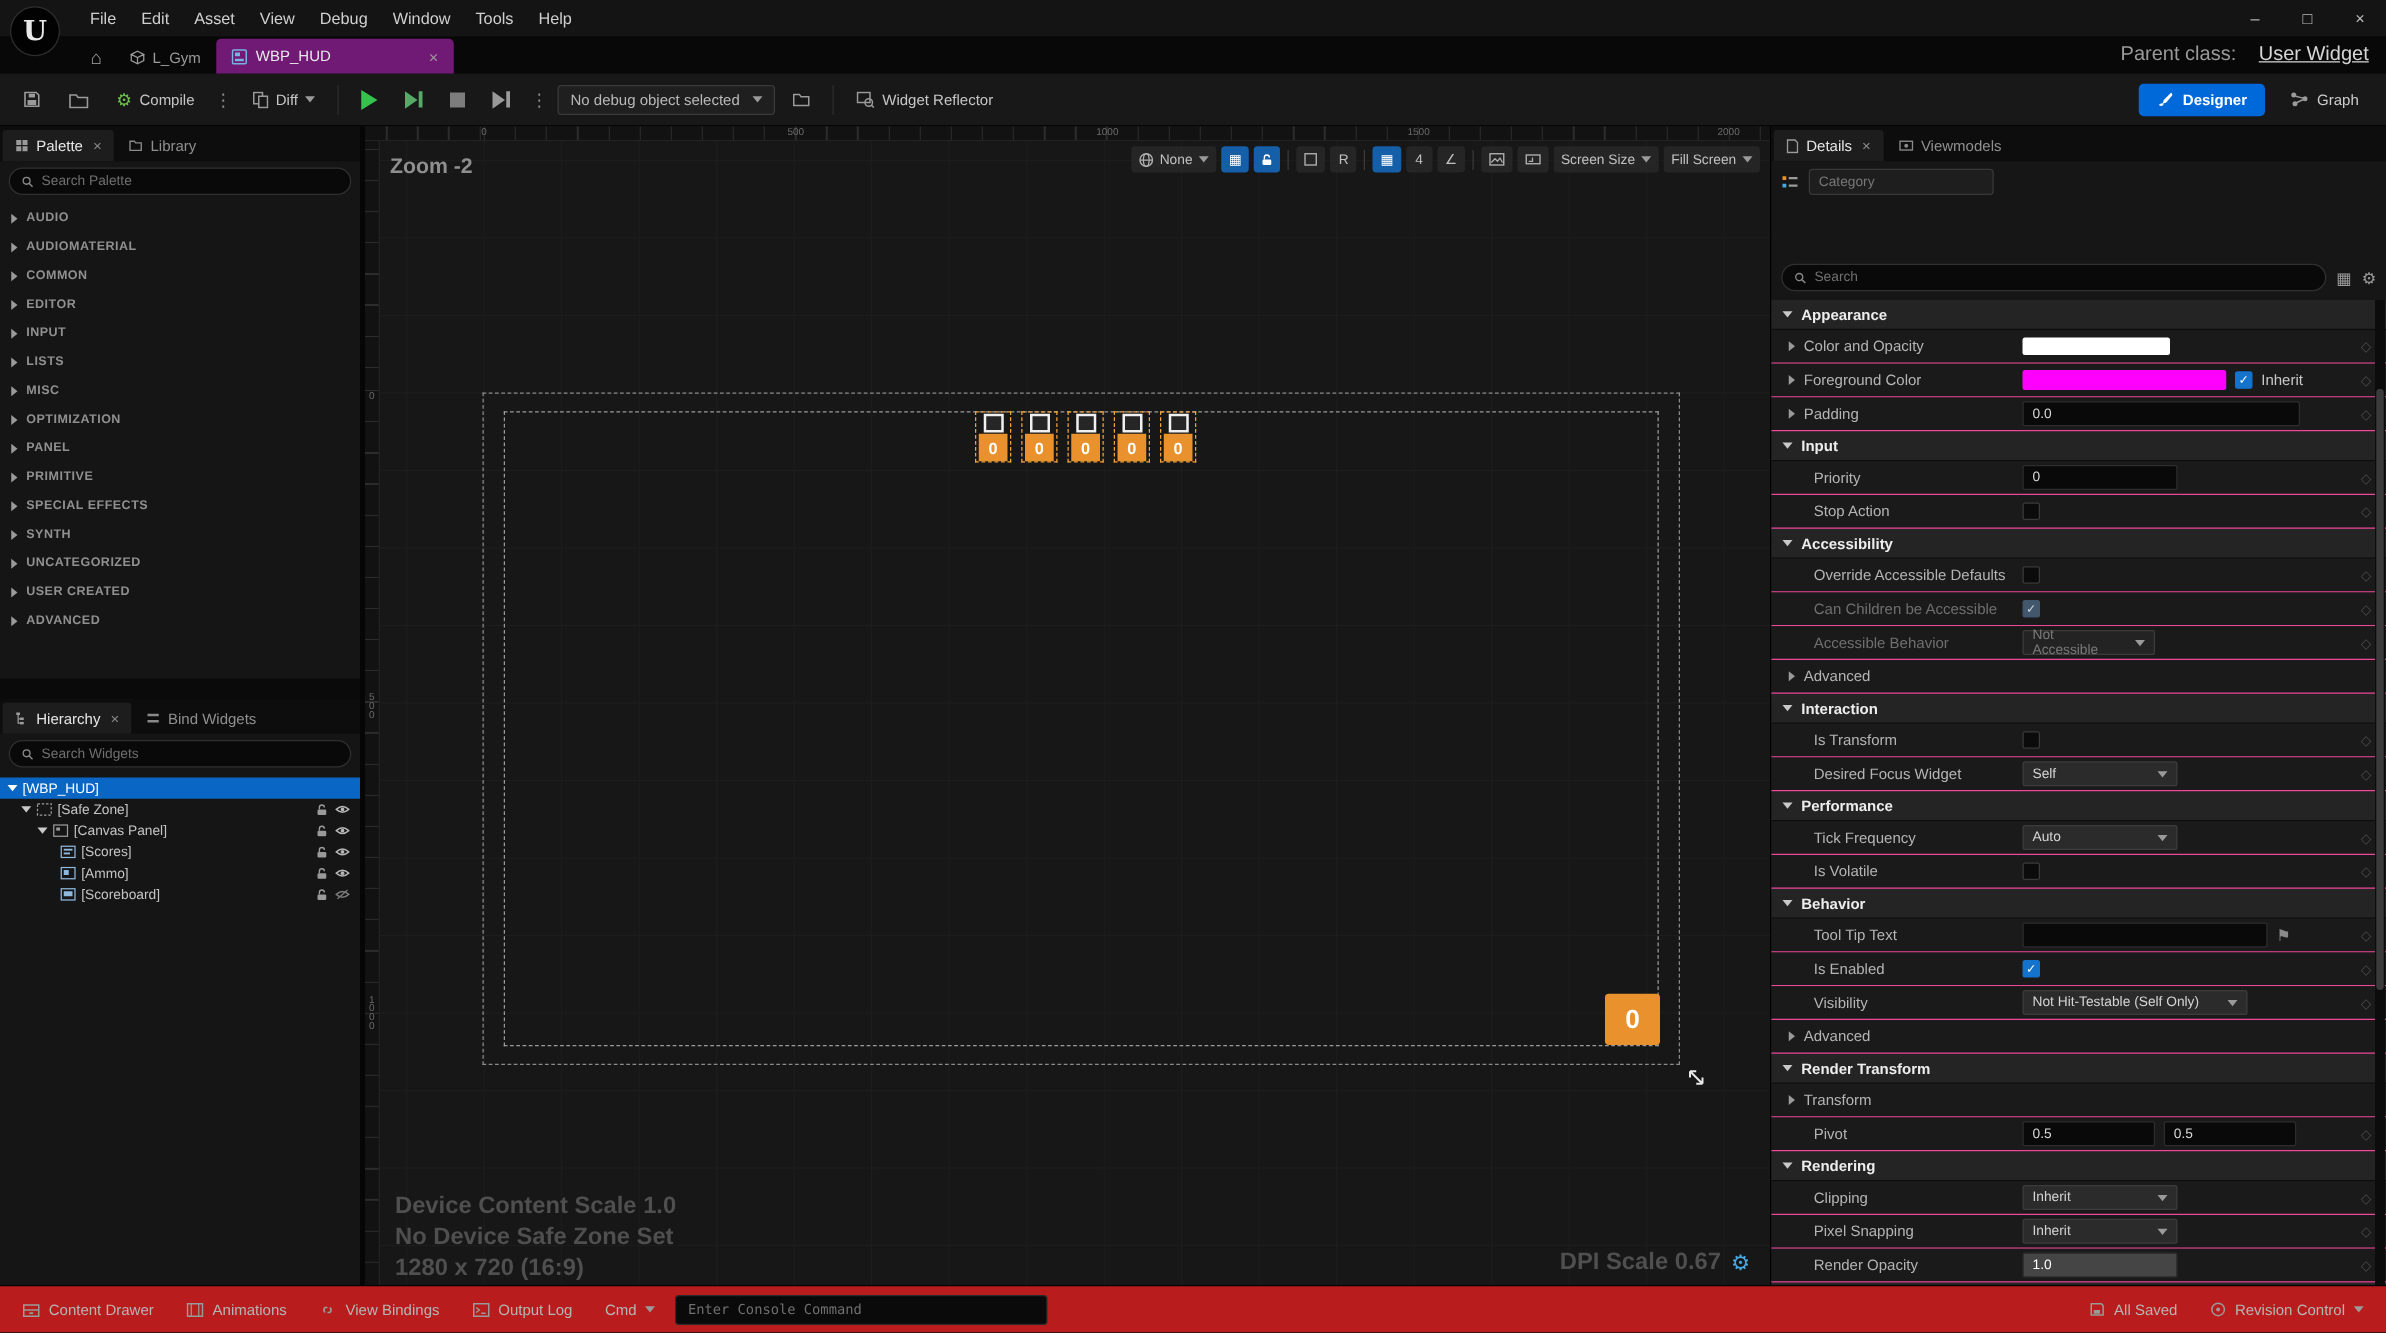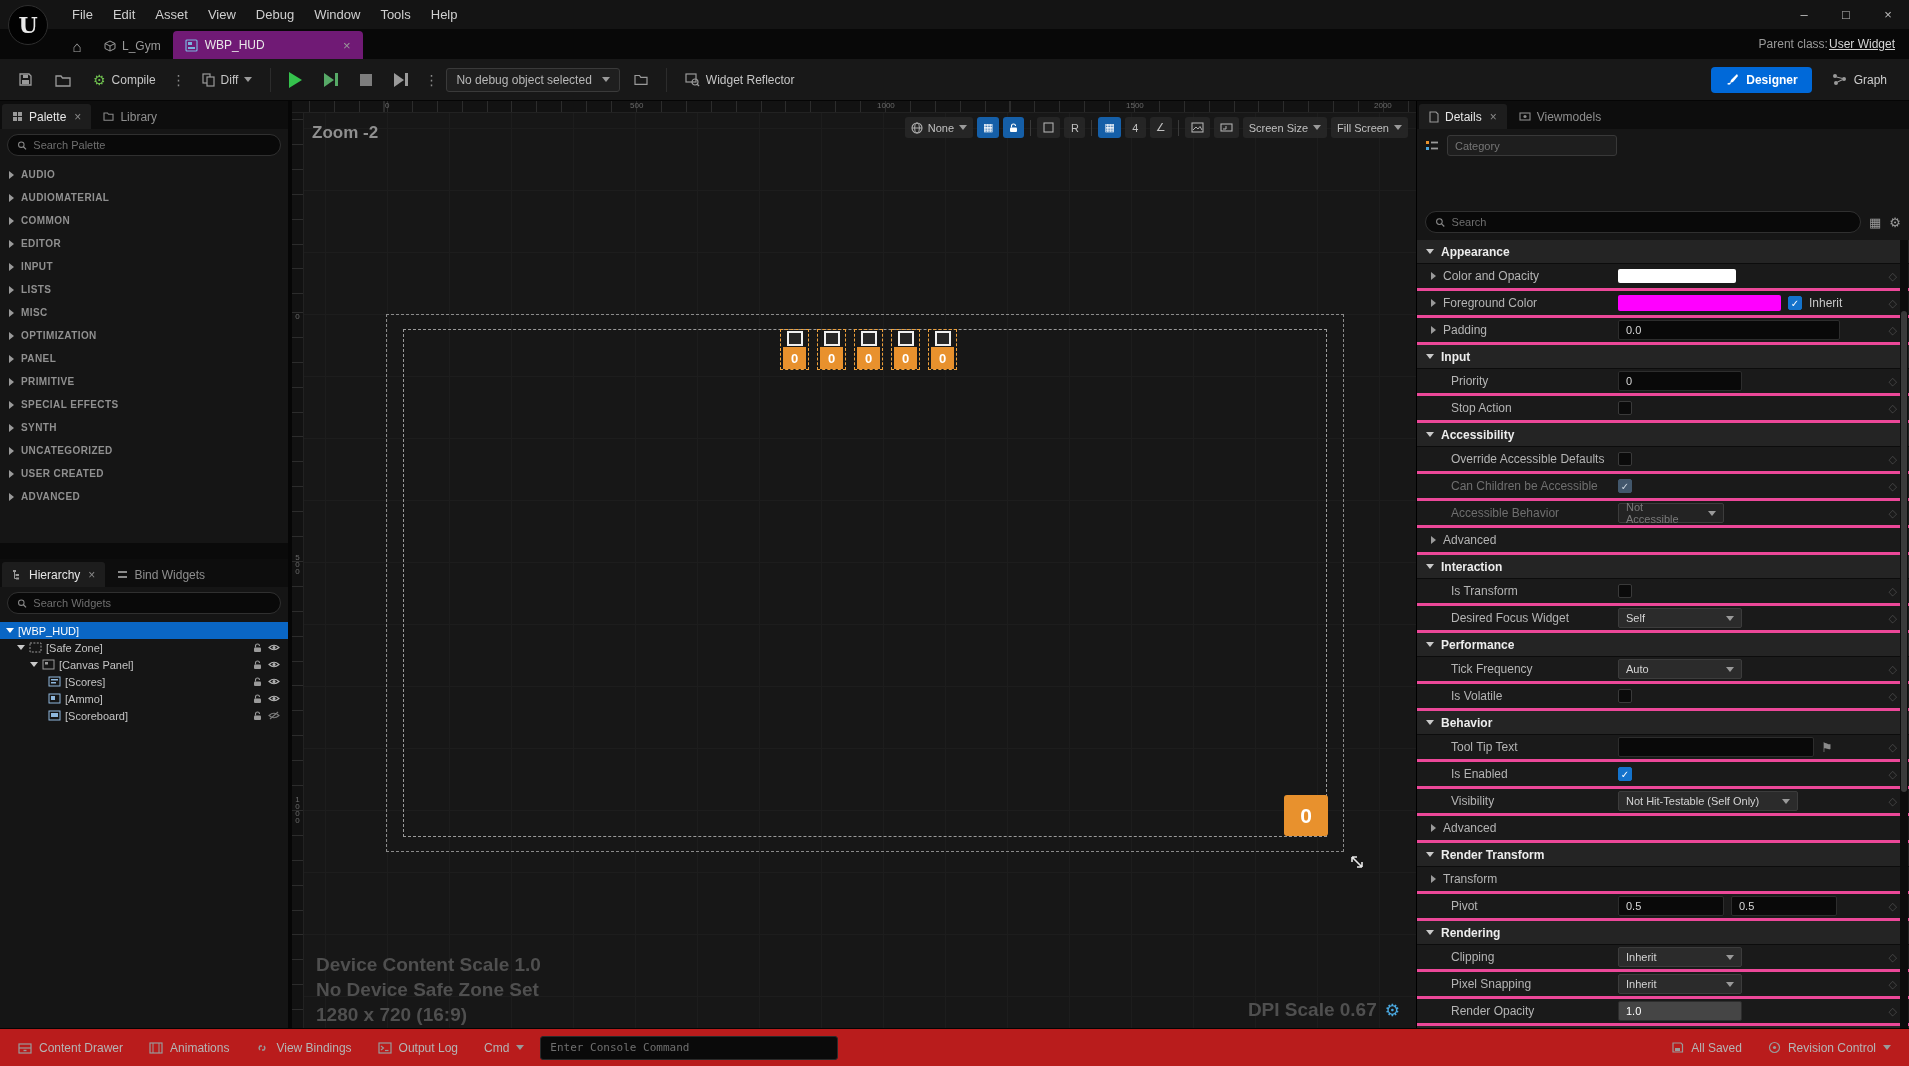--- a/index.html
+++ b/index.html
@@ -17,21 +17,21 @@
   .win-controls { margin-left:auto; display:flex; }
   .win-btn { width:42px; height:29px; display:flex; align-items:center; justify-content:center; color:#bdbdbd; font-size:13px; }
 
   
   .tabbar { height:30px; background:#080808; display:flex; align-items:flex-end; padding-left:62px; flex:0 0 30px; }
   .home-btn { width:30px; height:26px; display:flex; align-items:center; justify-content:center; color:#a8a8a8; font-size:15px; }
   .level-tab { display:flex; align-items:center; gap:6px; height:26px; padding:0 12px; color:#9a9a9a; }
   .asset-tab { display:flex; align-items:center; gap:7px; height:28px; padding:0 12px; background:#701a75;
     border-top-left-radius:4px; border-top-right-radius:4px; color:#e8e8e8; min-width:190px; }
   .asset-tab .close-x { margin-left:auto; color:#9a9a9a; font-size:13px; }
-  .parent-class { margin-left:auto; padding-right:14px; height:100%; display:flex; align-items:center; gap:1px; color:#9a9a9a; font-size:12px; }
+  .parent-class { margin-left:auto; padding-right:14px; height:100%; display:flex; align-items:center; gap:18px; color:#9a9a9a; font-size:16px; }
   .parent-class .pc-val { color:#d6d6d6; text-decoration:underline; }
 
   
   .toolbar { height:42px; background:#181818; border-bottom:1px solid #050505; display:flex; align-items:center; padding:0 10px; gap:6px; flex:0 0 42px; }
   .tb-btn { display:flex; align-items:center; gap:6px; padding:5px 8px; border-radius:3px; color:#c6c6c6; }
   .tb-icon { color:#9a9a9a; font-size:14px; }
   .tb-dots { color:#8a8a8a; font-size:14px; padding:4px 2px; }
   .tb-sep { width:1px; height:24px; background:#2c2c2c; margin:0 4px; }
   .play-tri { width:0; height:0; border-left:13px solid #35c24d; border-top:8px solid transparent; border-bottom:8px solid transparent; }
   .skip-wrap { display:flex; align-items:center; gap:1px; }
@@ -107,31 +107,31 @@
   .resize-handle { position:absolute; left:1056px; top:752px; z-index:3; }
 
   .overlay-info { position:absolute; left:24px; top:851px; color:#4f4f4f; font-size:19px; font-weight:bold; line-height:25px; z-index:4; }
   .dpi-label { position:absolute; right:16px; top:898px; display:flex; align-items:center; gap:8px; color:#4f4f4f; font-size:19px; font-weight:bold; z-index:4; }
   .dpi-gear { color:#4aa8e0; font-size:17px; font-weight:normal; }
 
   
   .details { width:493px; flex:0 0 493px; background:#161616; border-left:1px solid #000; display:flex; flex-direction:column; position:relative; }
   .details .panel-tabs { background:#0d0d0d; }
   .cat-row { display:flex; align-items:center; gap:8px; padding:6px 8px 3px 8px; }
-  .cat-box { width:170px; height:21px; background:#1e1e1e; border:1px solid #383838; border-radius:3px; display:flex; align-items:center; padding:0 7px; }
+  .cat-box { width:148px; height:21px; background:#1e1e1e; border:1px solid #383838; border-radius:3px; display:flex; align-items:center; padding:0 7px; }
   .cat-box input { background:transparent; border:none; outline:none; color:#cfcfcf; width:100%; font-size:11px; font-family:"Liberation Sans",sans-serif; }
   .cat-box input::placeholder { color:#777; }
   .dsearch-row { display:flex; align-items:center; gap:8px; padding:4px 8px 7px 8px;margin-top:48px; }
   .dsearch-row .search-box { flex:1; }
   .dtool-ico { color:#9a9a9a; font-size:13px; }
 
   .details-body { flex:1; overflow:hidden; position:relative; }
   .dsection { height:24px; background:#242424; display:flex; align-items:center; gap:7px; padding-left:9px;
     font-weight:bold; color:#ededed; border-bottom:1px solid #0c0c0c; font-size:12px; }
-  .drow { height:27px; display:flex; align-items:center; border-bottom:3px solid #ec4899; padding-left:14px; position:relative; background:#1a1a1a; }
+  .drow { height:27px; display:flex; align-items:center; border-bottom:1px solid #ec4899; padding-left:14px; position:relative; background:#1a1a1a; }
   .dlabel { margin-left:7px; color:#b4b4b4; font-size:12px; }
   .dlabel.noexp { margin-left:20px; }
   .dlabel.dim, .dim-text { color:#6f6f6f; }
   .dval { position:absolute; left:201px; display:flex; align-items:center; gap:7px; }
   .diamond { position:absolute; right:12px; color:#4b4b4b; font-size:11px; }
   .swatch { border-radius:2px; }
   .swatch.white { width:118px; height:14px; background:#ffffff; }
   .swatch.magenta { width:163px; height:16px; background:#ff00ff; }
   .cb { width:14px; height:14px; border-radius:2px; background:#0b0b0b; border:1px solid #3a3a3a;
     display:flex; align-items:center; justify-content:center; font-size:10px; color:#fff; }

